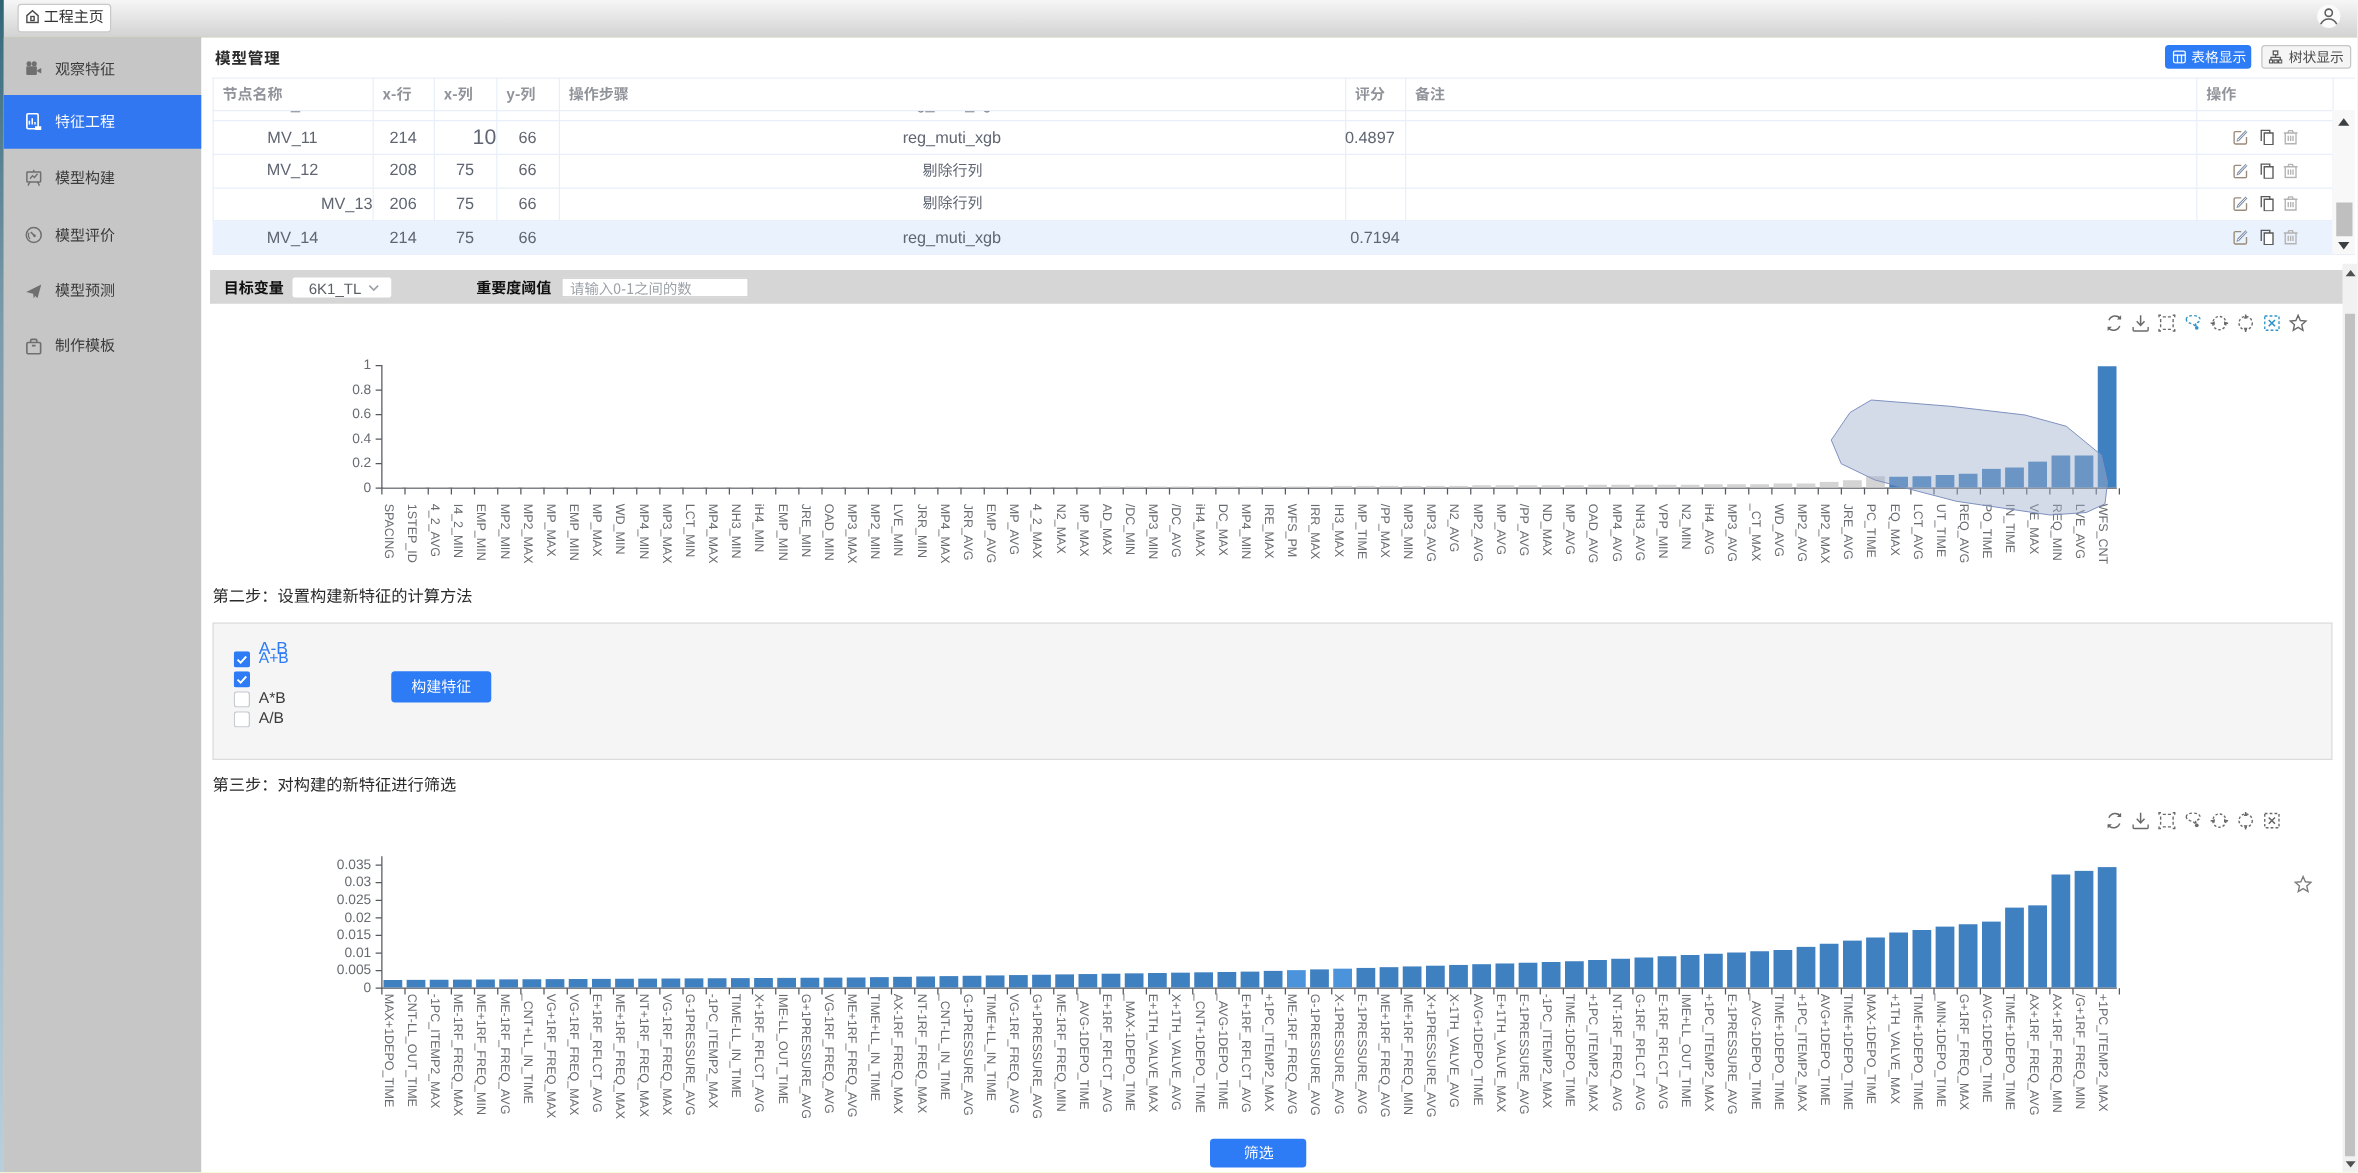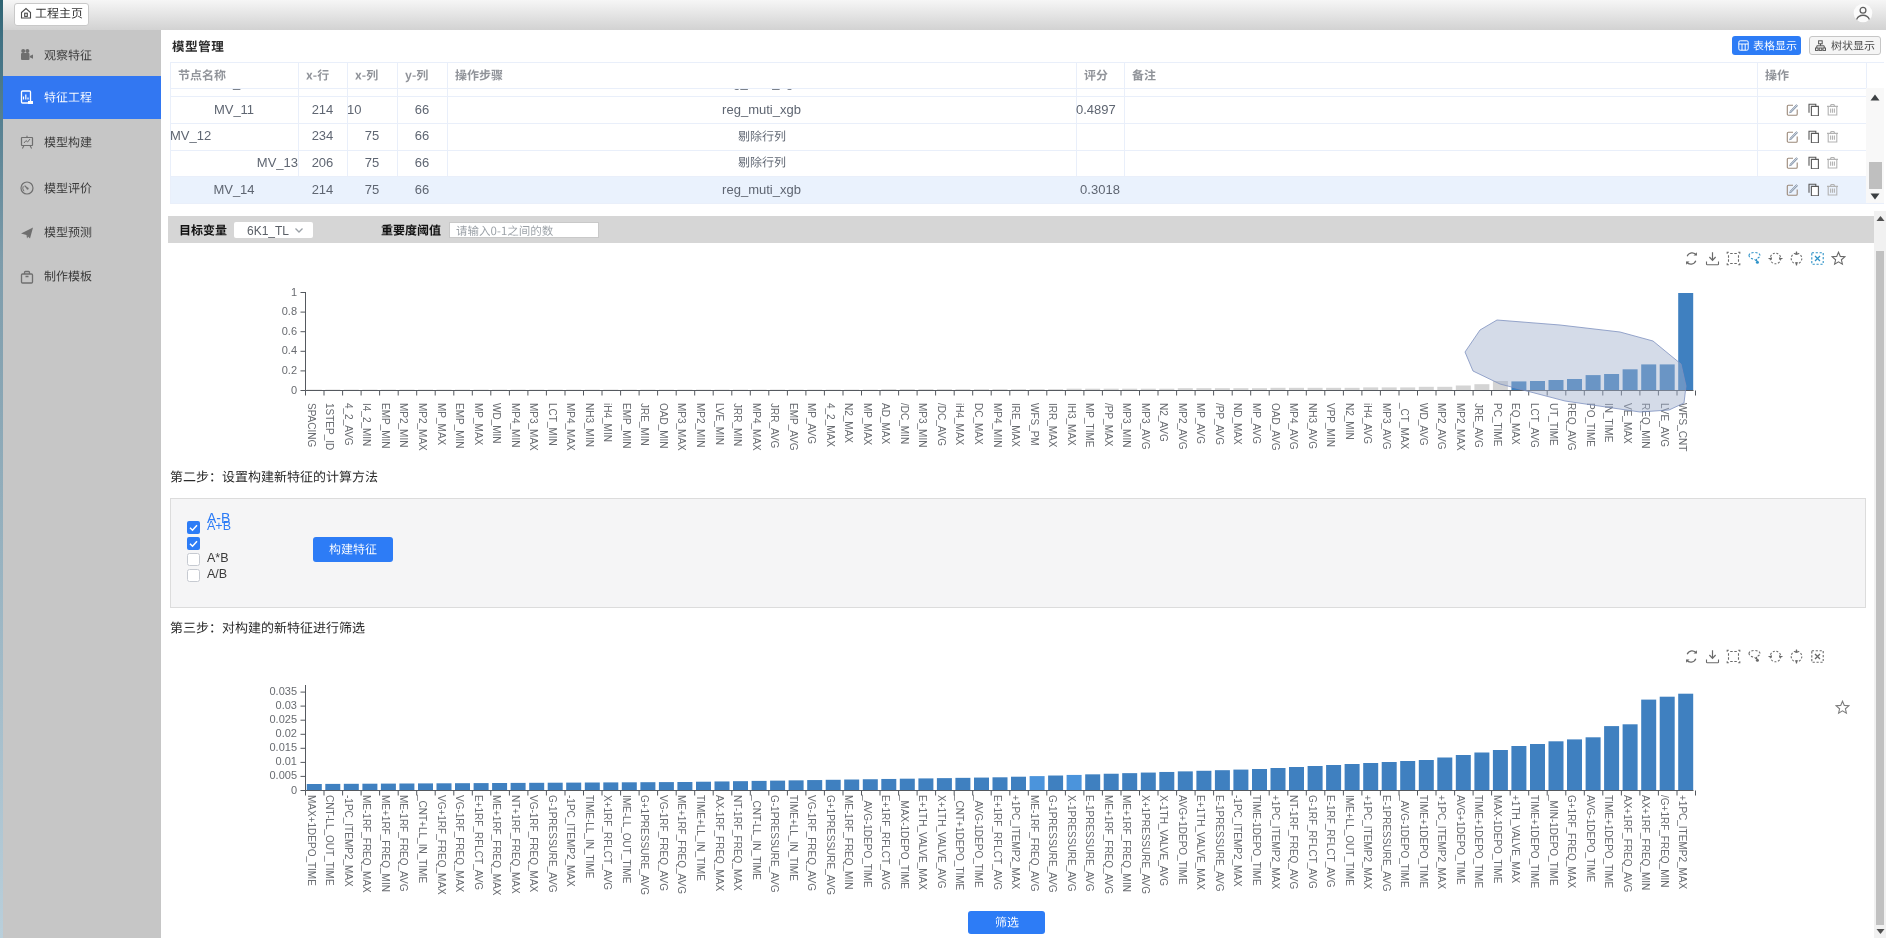--- a/index.html
+++ b/index.html
@@ -264,39 +264,39 @@
     <svg class="ct" style="left:1132.0px;top:69.2px;" width="24" height="16" viewBox="0 -10.56 24 16" fill="#909399">
       <use href="#g5907b" transform="translate(0.0 0) scale(0.120)"></use>
       <use href="#g6CE8b" transform="translate(12.0 0) scale(0.120)"></use>
     </svg>
     <svg class="ct" style="left:1765.0px;top:69.2px;" width="24" height="16" viewBox="0 -10.56 24 16" fill="#909399">
       <use href="#g64CDb" transform="translate(0.0 0) scale(0.120)"></use>
       <use href="#g4F5Cb" transform="translate(12.0 0) scale(0.120)"></use>
     </svg>
     <div class="lat" style="position:absolute;left:170px;top:99.5px;width:128px;text-align:center;font-size:13px;color:#5f6672;line-height:19px">MV_11</div>
     <div class="lat" style="position:absolute;left:298px;top:99.5px;width:49px;text-align:center;font-size:13px;color:#5f6672;line-height:19px">214</div>
-    <div class="lat" style="position:absolute;left:347px;top:99.5px;width:50px;text-align:left;font-size:13px;color:#5f6672;line-height:19px">10</div>
+    <div class="lat" style="position:absolute;left:347px;top:99.5px;width:50px;text-align:right;font-size:17px;color:#5f6672;line-height:19px">10</div>
     <div class="lat" style="position:absolute;left:397px;top:99.5px;width:50px;text-align:center;font-size:13px;color:#5f6672;line-height:19px">66</div>
     <div class="lat" style="position:absolute;left:447px;top:99.5px;width:629px;text-align:center;font-size:13px;color:#5f6672;line-height:19px">reg_muti_xgb</div>
     <div class="lat" style="position:absolute;left:1076px;top:99.5px;width:48px;text-align:left;font-size:13px;color:#5f6672;line-height:19px">0.4897</div>
     <svg style="position:absolute;left:1786.0px;top:103.0px" width="13" height="13" viewBox="0 0 13 13" fill="none">
       <path d="M11.2 6.5 v4.7 a1 1 0 0 1 -1 1 H2.3 a1 1 0 0 1 -1-1 V3.3 a1 1 0 0 1 1-1 H7" stroke="#9b8979" stroke-width="1.1"></path>
       <path d="M4.4 9 L11.2 1.9" stroke="#7d8ea4" stroke-width="2.2"></path>
       <path d="M4.4 9 L11.2 1.9" stroke="#fff" stroke-width="0.7"></path>
       <path d="M3.2 10.3 l0.5-1.9 1.5 1.4 Z" fill="#7d8ea4"></path>
     </svg>
     <svg style="position:absolute;left:1806.5px;top:103.0px" width="13" height="13" viewBox="0 0 13 13" fill="none" stroke="#5a5a5a" stroke-width="1.1">
       <path d="M2 9.8 V1.3 h6.8 V3.4"></path>
       <path d="M4.4 3.4 h7 v9.3 h-7 Z" fill="#fff"></path>
     </svg>
     <svg style="position:absolute;left:1825.5px;top:103.0px" width="13" height="13" viewBox="0 0 13 13" fill="none" stroke="#b3b3b3" stroke-width="1.1">
       <path d="M1 3.4 h11 M2.2 3.4 V12 h8.6 V3.4 M4.2 3.4 l0.9-1.9 h2.8 l0.9 1.9 M4.6 5.6 v4.2 M6.5 5.6 v4.2 M8.4 5.6 v4.2"></path>
     </svg>
-    <div class="lat" style="position:absolute;left:170px;top:126.2px;width:128px;font-size:13px;color:#5f6672;line-height:19px">MV_12</div>
-    <div class="lat" style="position:absolute;left:298px;top:126.2px;width:49px;text-align:center;font-size:13px;color:#5f6672;line-height:19px">234</div>
+    <div class="lat" style="position:absolute;left:170px;top:126.2px;width:128px;text-align:center;font-size:13px;color:#5f6672;line-height:19px">MV_12</div>
+    <div class="lat" style="position:absolute;left:298px;top:126.2px;width:49px;text-align:center;font-size:13px;color:#5f6672;line-height:19px">208</div>
     <div class="lat" style="position:absolute;left:347px;top:126.2px;width:50px;text-align:center;font-size:13px;color:#5f6672;line-height:19px">75</div>
     <div class="lat" style="position:absolute;left:397px;top:126.2px;width:50px;text-align:center;font-size:13px;color:#5f6672;line-height:19px">66</div>
     <svg class="ct" style="left:737.5px;top:129.9px;" width="48" height="16" viewBox="0 -10.56 48 16" fill="#5f6672">
       <use href="#g5254" transform="translate(0.0 0) scale(0.120)"></use>
       <use href="#g9664" transform="translate(12.0 0) scale(0.120)"></use>
       <use href="#g884C" transform="translate(24.0 0) scale(0.120)"></use>
       <use href="#g5217" transform="translate(36.0 0) scale(0.120)"></use>
     </svg>
     <svg style="position:absolute;left:1786.0px;top:129.8px" width="13" height="13" viewBox="0 0 13 13" fill="none">
       <path d="M11.2 6.5 v4.7 a1 1 0 0 1 -1 1 H2.3 a1 1 0 0 1 -1-1 V3.3 a1 1 0 0 1 1-1 H7" stroke="#9b8979" stroke-width="1.1"></path>
@@ -332,21 +332,21 @@
       <path d="M4.4 3.4 h7 v9.3 h-7 Z" fill="#fff"></path>
     </svg>
     <svg style="position:absolute;left:1825.5px;top:156.2px" width="13" height="13" viewBox="0 0 13 13" fill="none" stroke="#b3b3b3" stroke-width="1.1">
       <path d="M1 3.4 h11 M2.2 3.4 V12 h8.6 V3.4 M4.2 3.4 l0.9-1.9 h2.8 l0.9 1.9 M4.6 5.6 v4.2 M6.5 5.6 v4.2 M8.4 5.6 v4.2"></path>
     </svg>
     <div class="lat" style="position:absolute;left:170px;top:179.5px;width:128px;text-align:center;font-size:13px;color:#5f6672;line-height:19px">MV_14</div>
     <div class="lat" style="position:absolute;left:298px;top:179.5px;width:49px;text-align:center;font-size:13px;color:#5f6672;line-height:19px">214</div>
     <div class="lat" style="position:absolute;left:347px;top:179.5px;width:50px;text-align:center;font-size:13px;color:#5f6672;line-height:19px">75</div>
     <div class="lat" style="position:absolute;left:397px;top:179.5px;width:50px;text-align:center;font-size:13px;color:#5f6672;line-height:19px">66</div>
     <div class="lat" style="position:absolute;left:447px;top:179.5px;width:629px;text-align:center;font-size:13px;color:#5f6672;line-height:19px">reg_muti_xgb</div>
-    <div class="lat" style="position:absolute;left:1076px;top:179.5px;width:48px;text-align:center;font-size:13px;color:#5f6672;line-height:19px">0.3018</div>
+    <div class="lat" style="position:absolute;left:1076px;top:179.5px;width:48px;text-align:center;font-size:13px;color:#5f6672;line-height:19px">0.7194</div>
     <svg style="position:absolute;left:1786.0px;top:183.0px" width="13" height="13" viewBox="0 0 13 13" fill="none">
       <path d="M11.2 6.5 v4.7 a1 1 0 0 1 -1 1 H2.3 a1 1 0 0 1 -1-1 V3.3 a1 1 0 0 1 1-1 H7" stroke="#9b8979" stroke-width="1.1"></path>
       <path d="M4.4 9 L11.2 1.9" stroke="#7d8ea4" stroke-width="2.2"></path>
       <path d="M4.4 9 L11.2 1.9" stroke="#fff" stroke-width="0.7"></path>
       <path d="M3.2 10.3 l0.5-1.9 1.5 1.4 Z" fill="#7d8ea4"></path>
     </svg>
     <svg style="position:absolute;left:1806.5px;top:183.0px" width="13" height="13" viewBox="0 0 13 13" fill="none" stroke="#5a5a5a" stroke-width="1.1">
       <path d="M2 9.8 V1.3 h6.8 V3.4"></path>
       <path d="M4.4 3.4 h7 v9.3 h-7 Z" fill="#fff"></path>
     </svg>

